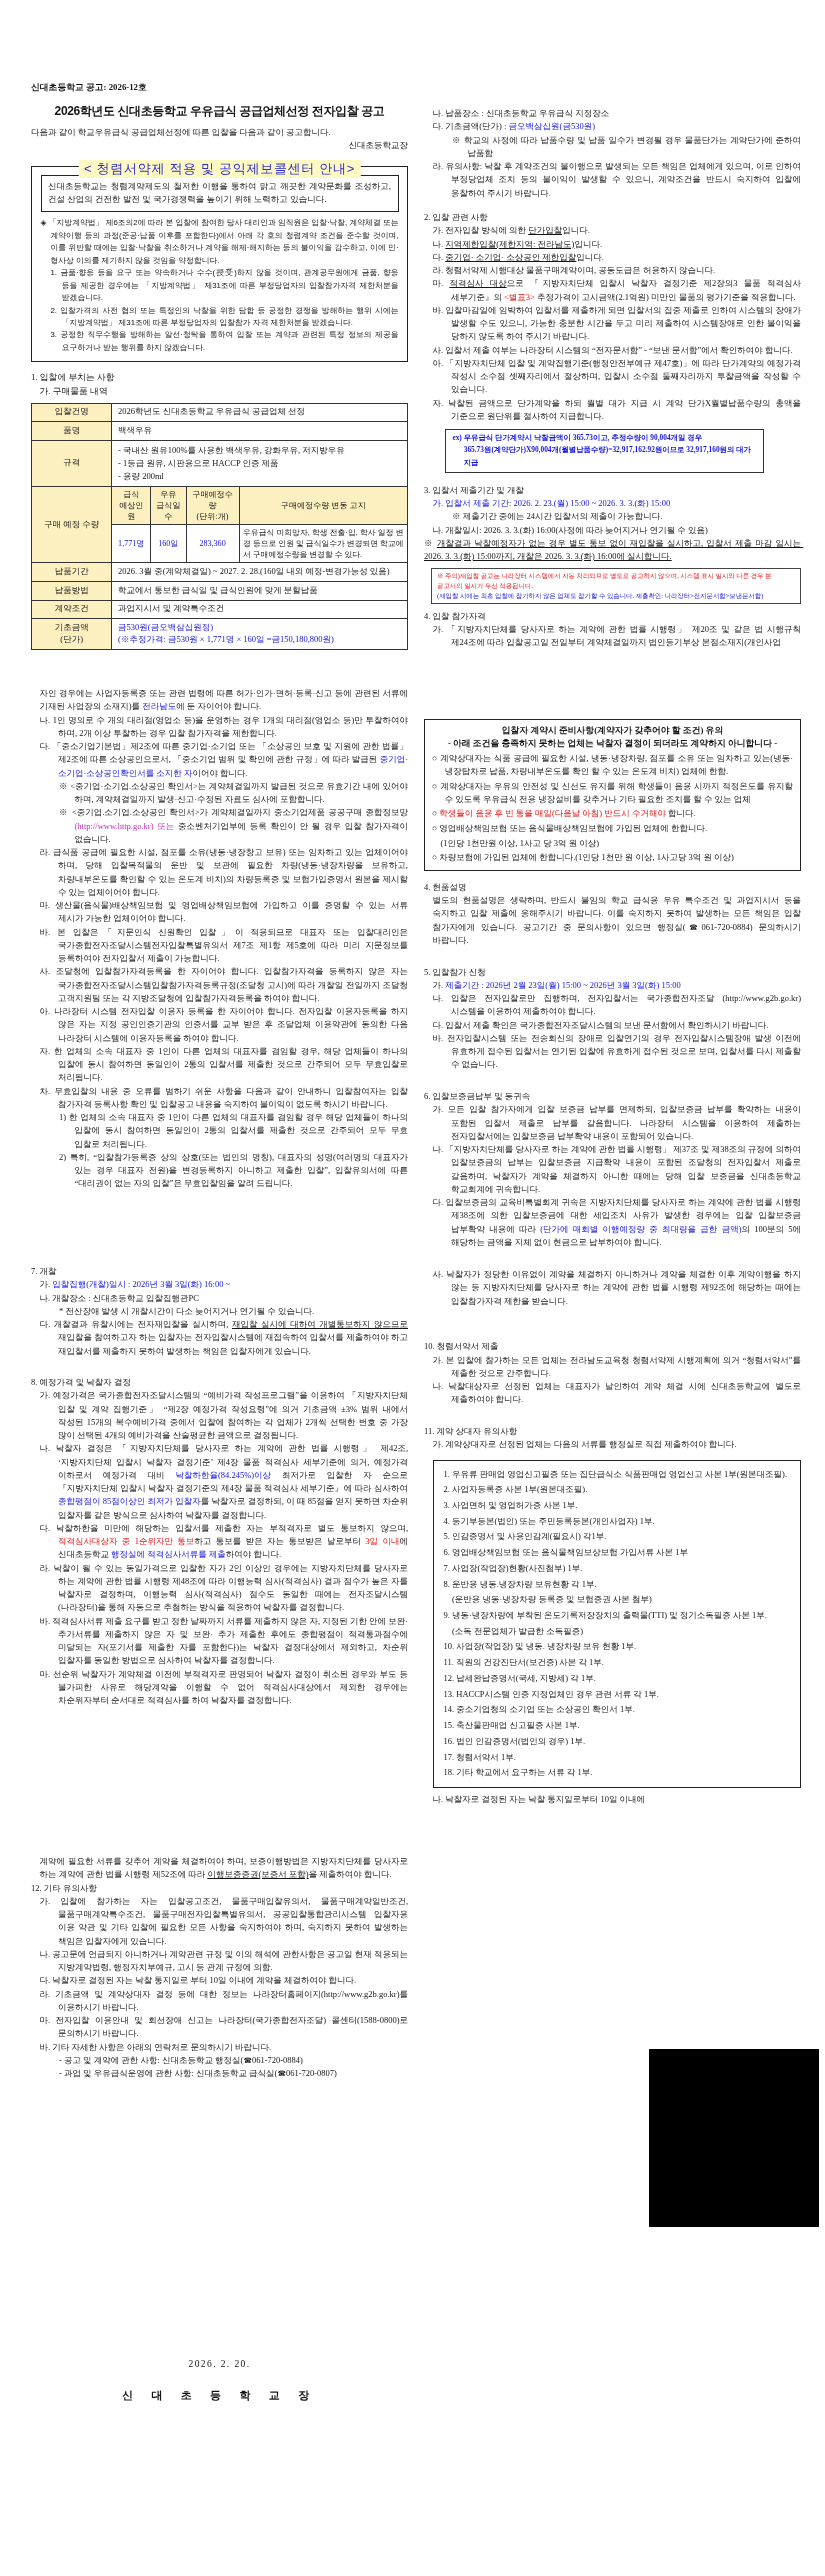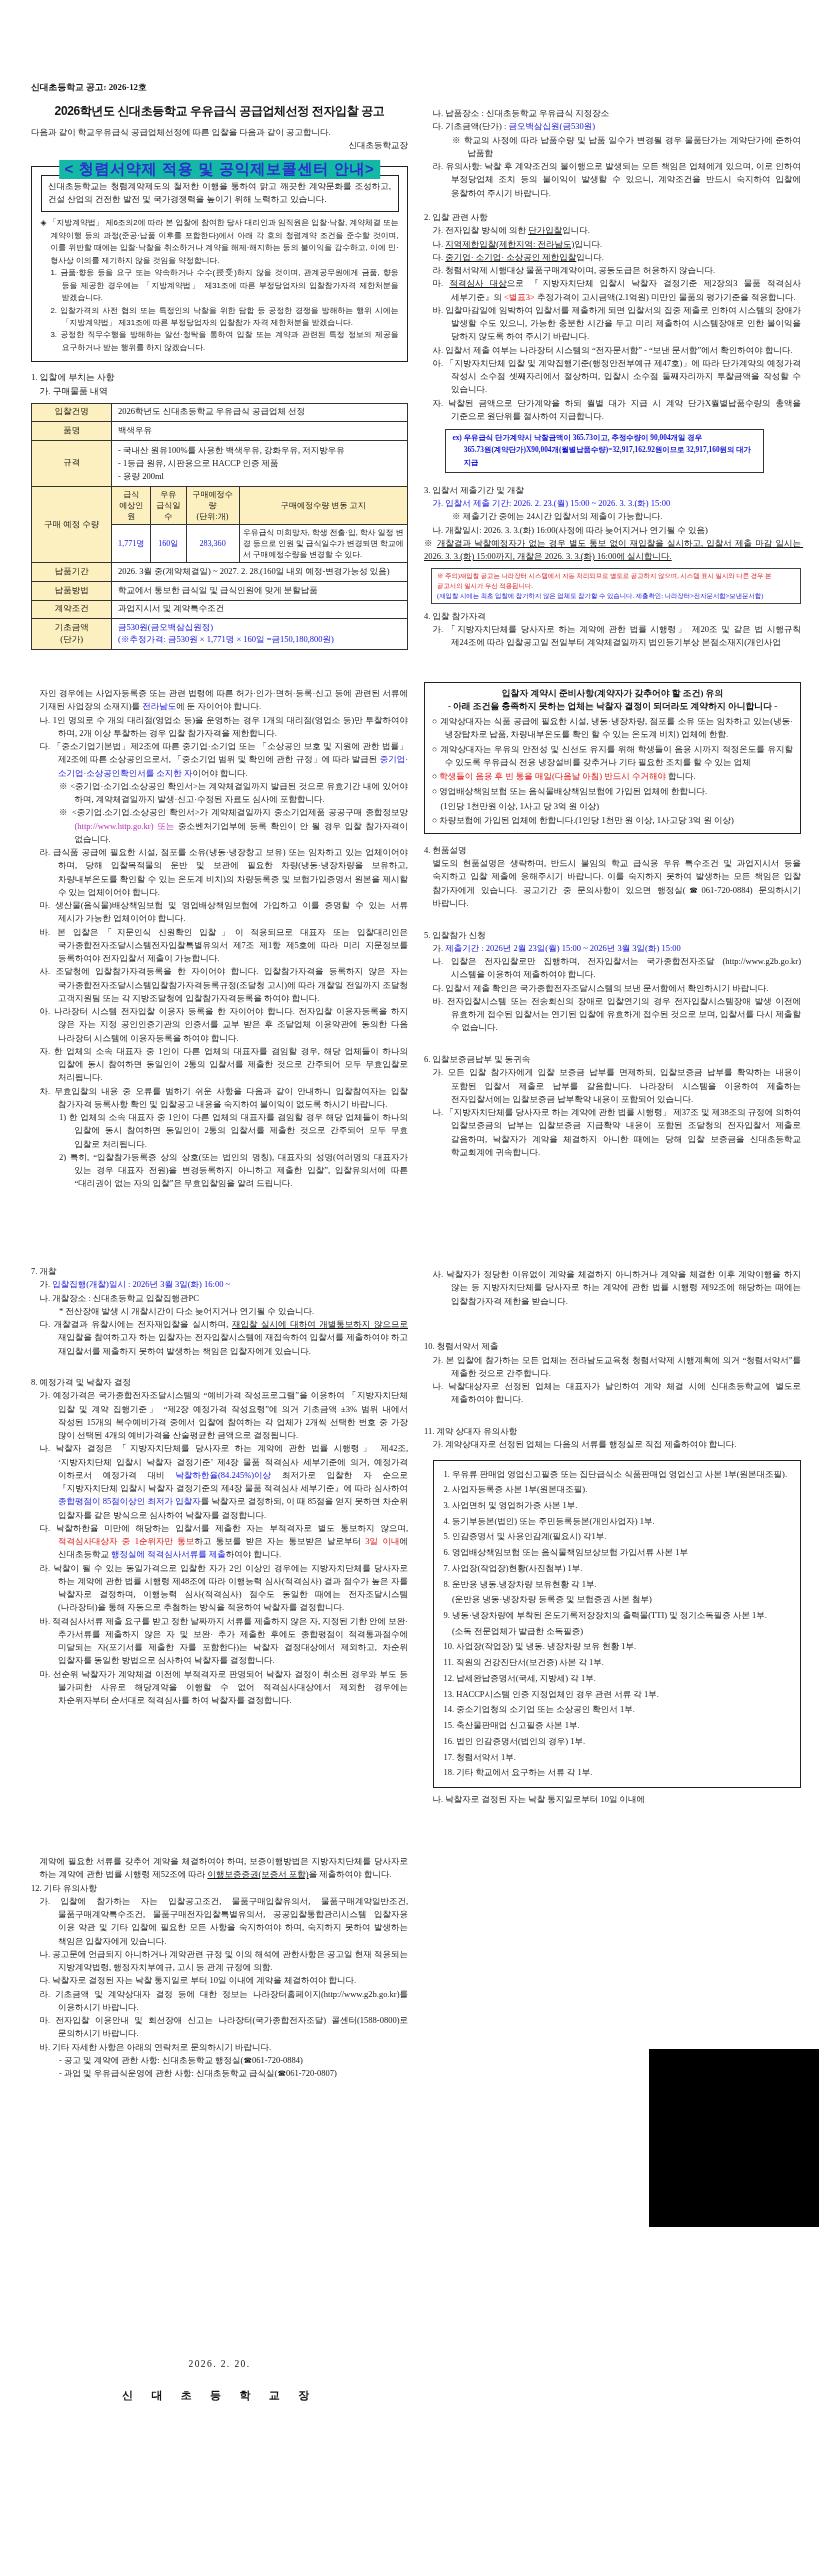--- a/index.html
+++ b/index.html
@@ -23,22 +23,22 @@
   .g4{margin-top:32.5px;}
   
   .docno{font-size:8.8px;font-weight:bold;}
   .title{margin-top:8.5px;text-align:center;font-family:"Liberation Sans","DejaVu Sans",sans-serif;
          font-size:12px;font-weight:bold;letter-spacing:-0.4px;white-space:nowrap;}
   .intro{margin-top:7px;font-size:8.5px;}
   .signer{text-align:right;font-size:8.5px;margin-top:1.4px;}
   
   .ibox{position:relative;border:1.4px solid #222;margin-top:14px;padding:8.5px 8.5px 7px;
         font-family:"Liberation Sans","DejaVu Sans",sans-serif;}
-  .ibox-title{position:absolute;top:-7px;left:50%;transform:translateX(-50%);background:#14b8a6;
-        padding:0 5.7px;color:#2d2dcc;font-weight:bold;font-size:15px;white-space:nowrap;letter-spacing:0.7px;}
+  .ibox-title{position:absolute;top:-7px;left:50%;transform:translateX(-50%);background:#fef9c3;
+        padding:0 5.7px;color:#2d2dcc;font-weight:normal;font-size:13px;white-space:nowrap;letter-spacing:0.7px;}
   .ibox-lead{border:1.1px solid #222;padding:3.5px 6.4px;font-size:8.5px;line-height:1.6;margin-bottom:5.7px;text-align:justify;}
   .ibox .para{font-size:7.8px;line-height:1.6;}
   .bx0{padding-left:10px;text-indent:-10px;}
   .bx1{margin-left:10px;padding-left:11.3px;text-indent:-11.3px;}
   
   .t1{width:100%;border-collapse:collapse;border:1.4px solid #222;margin-top:4.2px;font-size:8.5px;}
   .t1 td{border:0.7px solid #333;padding:2.8px 5.7px;vertical-align:middle;}
   .th{background:#fdf0c0;text-align:center;width:68px;white-space:pre-line;}
   .nopad{padding:0 !important;}
   .t2{width:100%;border-collapse:collapse;font-size:8.1px;}
@@ -219,21 +219,21 @@
         <div class="para i1"><span>바. 본 입찰은「지문인식 신원확인 입찰」이 적용되므로 대표자 또는 입찰대리인은 국가종합전자조달시스템전자입찰특별유의서 제7조 제1항 제5호에 따라 미리 지문정보를 등록하여야 전자입찰서 제출이 가능합니다.</span></div>
         <div class="para i1"><span>사. 조달청에 입찰참가자격등록을 한 자이어야 합니다. 입찰참가자격을 등록하지 않은 자는 국가종합전자조달시스템입찰참가자격등록규정(조달청 고시)에 따라 개찰일 전일까지 조달청 고객지원팀 또는 각 지방조달청에 입찰참가자격등록을 하여야 합니다.</span></div>
         <div class="para i1"><span>아. 나라장터 시스템 전자입찰 이용자 등록을 한 자이어야 합니다. 전자입찰 이용자등록을 하지 않은 자는 지정 공인인증기관의 인증서를 교부 받은 후 조달업체 이용약관에 동의한 다음 나라장터 시스템에 이용자등록을 하여야 합니다.</span></div>
         <div class="para i1"><span>자. 한 업체의 소속 대표자 중 1인이 다른 업체의 대표자를 겸임할 경우, 해당 업체들이 하나의 입찰에 동시 참여하면 동일인이 2통의 입찰서를 제출한 것으로 간주되어 모두 무효입찰로 처리됩니다.</span></div>
         <div class="para i1"><span class="b">차. 무효입찰의 내용 중 오류를 범하기 쉬운 사항을 다음과 같이 안내하니 입찰참여자는 입찰 참가자격 등록사항 확인 및 입찰공고 내용을 숙지하여 불이익이 없도록 하시기 바랍니다.</span></div>
         <div class="para i2"><span>1) 한 업체의 소속 대표자 중 1인이 다른 업체의 대표자를 겸임할 경우 해당 업체들이 하나의 입찰에 동시 참여하면 동일인이 2통의 입찰서를 제출한 것으로 간주되어 모두 무효 입찰로 처리됩니다.</span></div>
         <div class="para i2"><span>2) 특히, “입찰참가등록증 상의 상호(또는 법인의 명칭), 대표자의 성명(여러명의 대표자가 있는 경우 대표자 전원)을 변경등록하지 아니하고 제출한 입찰”, 입찰유의서에 따른 “대리권이 없는 자의 입찰”은 무효입찰임을 알려 드립니다.</span></div>
       </div>
   </div>
 
-  <div class="col" id="p4" style="left:424px;top:634px;">
+  <div class="col" id="p4" style="left:424px;top:671px;">
     <div class="cbox">
       <div class="cbox-t1">입찰자 계약시 준비사항(계약자가 갖추어야 할 조건) 유의</div>
       <div class="cbox-t2">- 아래 조건을 충족하지 못하는 업체는 낙찰자 결정이 되더라도 계약하지 아니합니다 -</div>
       <div>
           <div class="para oitem"><span>○ 계약상대자는 식품 공급에 필요한 시설, 냉동·냉장차량, 점포를 소유 또는 임차하고 있는(냉동·냉장탑차로 납품, 차량내부온도를 확인 할 수 있는 온도계 비치) 업체에 한함.</span></div>
           <div class="para oitem"><span>○ 계약상대자는 우유의 안전성 및 신선도 유지를 위해 학생들이 음용 시까지 적정온도를 유지할 수 있도록 우유급식 전용 냉장설비를 갖추거나 기타 필요한 조치를 할 수 있는 업체</span></div>
           <div class="para oitem"><span>○ </span><span class="b rd">학생들이 음용 후 빈 통을 매일(다음날 아침) 반드시 수거해야</span><span class="b"> 합니다.</span></div>
           <div class="para oitem"><span>○ 영업배상책임보험 또는 음식물배상책임보험에 가입된 업체에 한합니다.</span></div>
           <div class="para oitem"><span>    </span><span class="b">(1인당 1천만원 이상, 1사고 당 3억 원 이상)</span></div>
           <div class="para oitem"><span>○ 차량보험에 가입된 업체에 한합니다.</span><span class="b">(1인당 1천만 원 이상, 1사고당 3억 원 이상)</span></div>
@@ -247,20 +247,21 @@
         <div class="para hd g3"><span>5. 입찰참가 신청</span></div>
         <div class="para i1"><span>가. </span><span class="b bl">제출기간 : 2026년 2월 23일(월) 15:00 ~ 2026년 3월 3일(화) 15:00</span></div>
         <div class="para i1"><span>나. 입찰은 전자입찰로만 집행하며, 전자입찰서는 국가종합전자조달 (http://www.g2b.go.kr) 시스템을 이용하여 제출하여야 합니다.</span></div>
         <div class="para i1"><span>다. 입찰서 제출 확인은 국가종합전자조달시스템의 보낸 문서함에서 확인하시기 바랍니다.</span></div>
         <div class="para i1"><span>바. 전자입찰시스템 또는 전송회신의 장애로 입찰연기의 경우 전자입찰시스템장애 발생 이전에 유효하게 접수된 입찰서는 연기된 입찰에 유효하게 접수된 것으로 보며, 입찰서를 다시 제출할 수 없습니다.</span></div>
       </div>
     <div>
         <div class="para hd g3"><span>6. 입찰보증금납부 및 동귀속</span></div>
         <div class="para i1"><span>가. 모든 입찰 참가자에게 입찰 보증금 납부를 면제하되, 입찰보증금 납부를 확약하는 내용이 포함된 입찰서 제출로 납부를 갈음합니다. 나라장터 시스템을 이용하여 제출하는 전자입찰서에는 입찰보증금 납부확약 내용이 포함되어 있습니다.</span></div>
         <div class="para i1"><span>나. 「지방자치단체를 당사자로 하는 계약에 관한 법률 시행령」 제37조 및 제38조의 규정에 의하여 입찰보증금의 납부는 입찰보증금 지급확약 내용이 포함된 조달청의 전자입찰서 제출로 갈음하며, 낙찰자가 계약을 체결하지 아니한 때에는 당해 입찰 보증금을 신대초등학교 학교회계에 귀속합니다.</span></div>
+        <div class="para i1"><span>다. 입찰보증금의 교육비특별회계 귀속은 지방자치단체를 당사자로 하는 계약에 관한 법률 시행령 제38조에 의한 입찰보증금에 대한 세입조치 사유가 발생한 경우에는 입찰 입찰보증금 납부확약 내용에 따라 </span><span class="b bl">(단가에 매회별 이행예정량 중 최대량을 곱한 금액)</span><span>의 100분의 5에 해당하는 금액을 지체 없이 현금으로 납부하여야 합니다.</span></div>
       </div>
   </div>
 
   <div class="col" id="p5" style="left:31px;top:1217px;">
     <div>
         <div class="para hd"><span>7. 개찰</span></div>
         <div class="para i1"><span>가. </span><span class="b bl">입찰집행(개찰)일시 : 2026년 3월 3일(화) 16:00 ~</span></div>
         <div class="para i1"><span>나. 개찰장소 : 신대초등학교 입찰집행관PC</span></div>
         <div class="para i2"><span>* 전산장애 발생 시 개찰시간이 다소 늦어지거나 연기될 수 있습니다.</span></div>
         <div class="para i1"><span>다. 개찰결과 유찰시에는 전자재입찰을 실시하며, </span><span class="b u">재입찰 실시에 대하여 개별통보하지 않으므로</span><span> 재입찰을 참여하고자 하는 입찰자는 전자입찰시스템에 재접속하여 입찰서를 제출하여야 하고 재입찰서를 제출하지 못하여 발생하는 책임은 입찰자에게 있습니다.</span></div>

